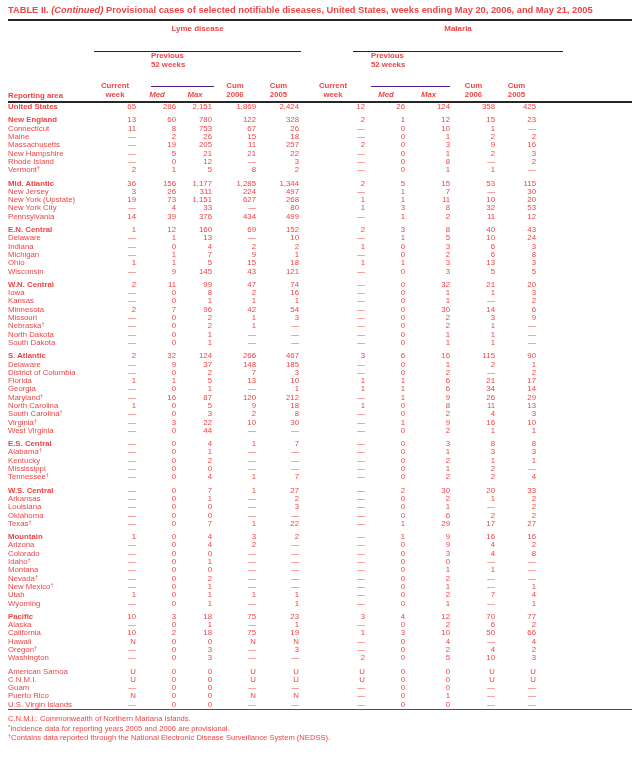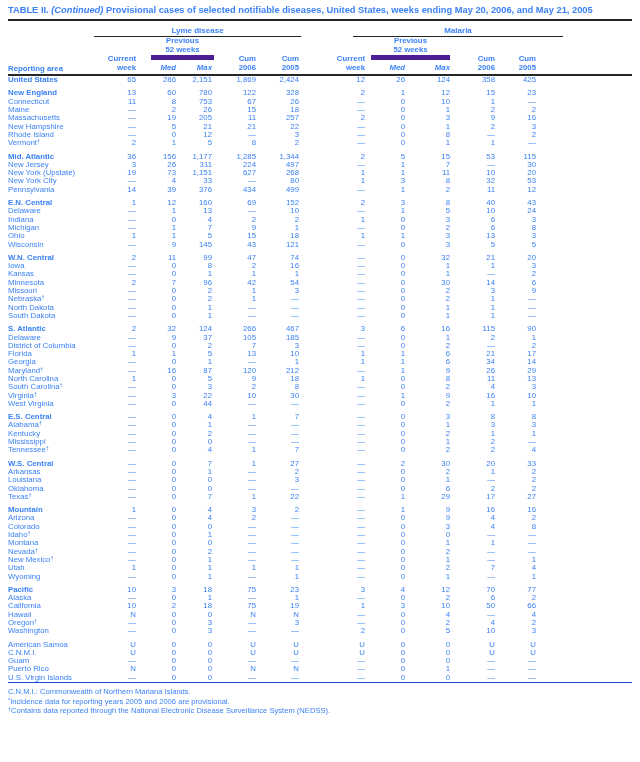--- a/index.html
+++ b/index.html
@@ -1,44 +1,44 @@
 <!DOCTYPE html>
 <html><head>
 <meta charset="utf-8">
 <style>
   html,body{margin:0;padding:0;background:#ffffff;}
   .page{
     position:relative;width:640px;height:762px;background:#ffffff;
     font-family:"Liberation Sans","DejaVu Sans",sans-serif;
-    color:#3b82f6;overflow:hidden;
+    color:#ef4444;overflow:hidden;
   }
   
   .title{margin:5px 8px 0 8px;font-size:9.3px;font-weight:bold;line-height:11px;}
   .title-line1{white-space:nowrap;}
   .b{font-weight:bold;}
   .bi{font-weight:bold;font-style:italic;}
   .title-rule{margin:3px 0 0 8px;width:624px;height:0;border-bottom:2px solid #262626;}
   
   table{table-layout:fixed;border-collapse:collapse;width:624px;margin:3px 0 0 8px;}
   col.c-area{width:86px;}
   col.c-lcur{width:44px;} col.c-lmed{width:40px;} col.c-lmax{width:36px;}
   col.c-lc06{width:44px;} col.c-lc05{width:43px;}
   col.c-mcur{width:66px;} col.c-mmed{width:40px;} col.c-mmax{width:45px;}
   col.c-mc06{width:45px;} col.c-mc05{width:41px;}
   col.c-sp{width:94px;}
   th{font-weight:bold;font-size:7.8px;padding:0;}
   thead tr.r1 th{height:13px;vertical-align:bottom;}
   thead tr.r2 th{height:22px;vertical-align:bottom;}
   thead tr.r3 th{height:12px;vertical-align:bottom;font-style:italic;}
-  .group-inner{border-bottom:1px solid #262626;text-align:center;font-size:8px;padding-bottom:1px;line-height:9px;}
+  .group-inner{border-bottom:1px solid #262626;text-align:center;font-size:8px;padding-bottom:18px;line-height:9px;}
   .g2-inner{margin-left:52px;margin-right:69px;}
   .area-h{text-align:left;vertical-align:bottom;padding-bottom:1px;}
-  .num-h{text-align:right;padding-right:2px;line-height:8.6px;padding-bottom:2px;}
+  .num-h{text-align:center;padding-right:2px;line-height:8.6px;padding-bottom:2px;}
   .prev-h{vertical-align:bottom;}
-  .prev-inner{text-align:center;line-height:8.6px;border-bottom:5px solid #4c1d95;padding-bottom:1px;}
+  .prev-inner{text-align:left;line-height:8.6px;border-bottom:1px solid #4c1d95;padding-bottom:17px;}
   .p1{margin-left:13px;}
   .p2{margin-left:4px;margin-right:2px;}
   .hb{border-bottom:2px solid #262626;}
   
   td{font-size:7.8px;line-height:8.3px;height:8.3px;padding:0;white-space:nowrap;overflow:hidden;}
   td.area{text-align:left;}
   td.area.bold{font-weight:bold;}
   td.num{text-align:right;padding-right:2px;}
   tr.gap td{height:5px;line-height:5px;font-size:1px;}
   tbody tr.last td{border-bottom:1px solid #1d4ed8;}
@@ -511,21 +511,21 @@
           <td class="num">16</td>
           <td class="num">115</td>
           <td class="num">90</td>
           <td></td>
         </tr>
         <tr>
           <td class="area">Delaware</td>
           <td class="num">—</td>
           <td class="num">9</td>
           <td class="num">37</td>
-          <td class="num">105</td>
+          <td class="num">148</td>
           <td class="num">185</td>
           <td class="num">—</td>
           <td class="num">0</td>
           <td class="num">1</td>
           <td class="num">2</td>
           <td class="num">1</td>
           <td></td>
         </tr>
         <tr>
           <td class="area">District of Columbia</td>

